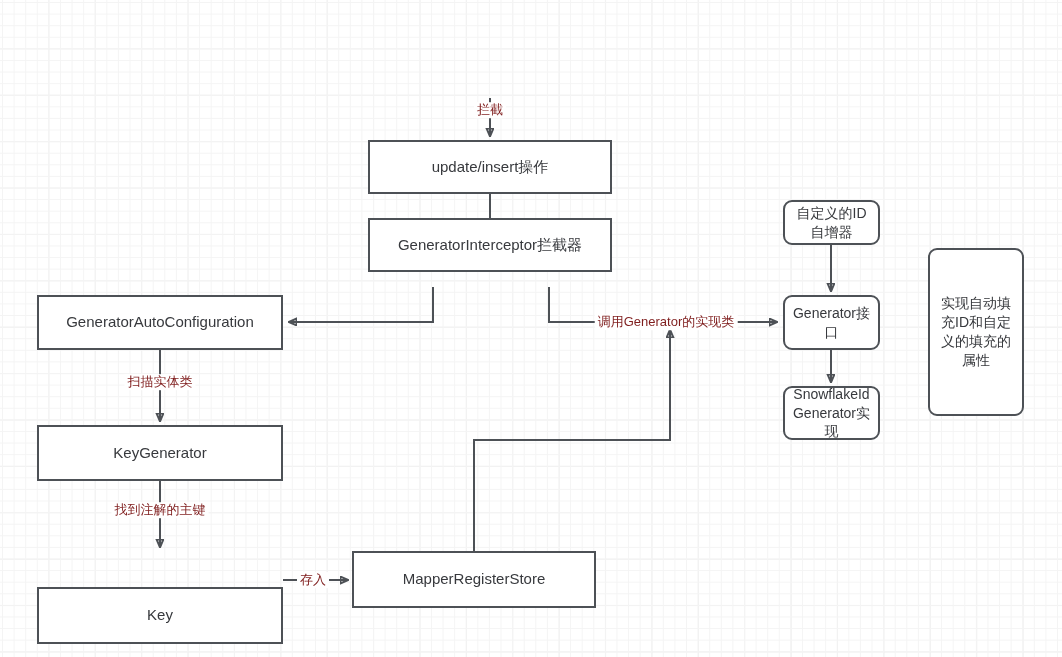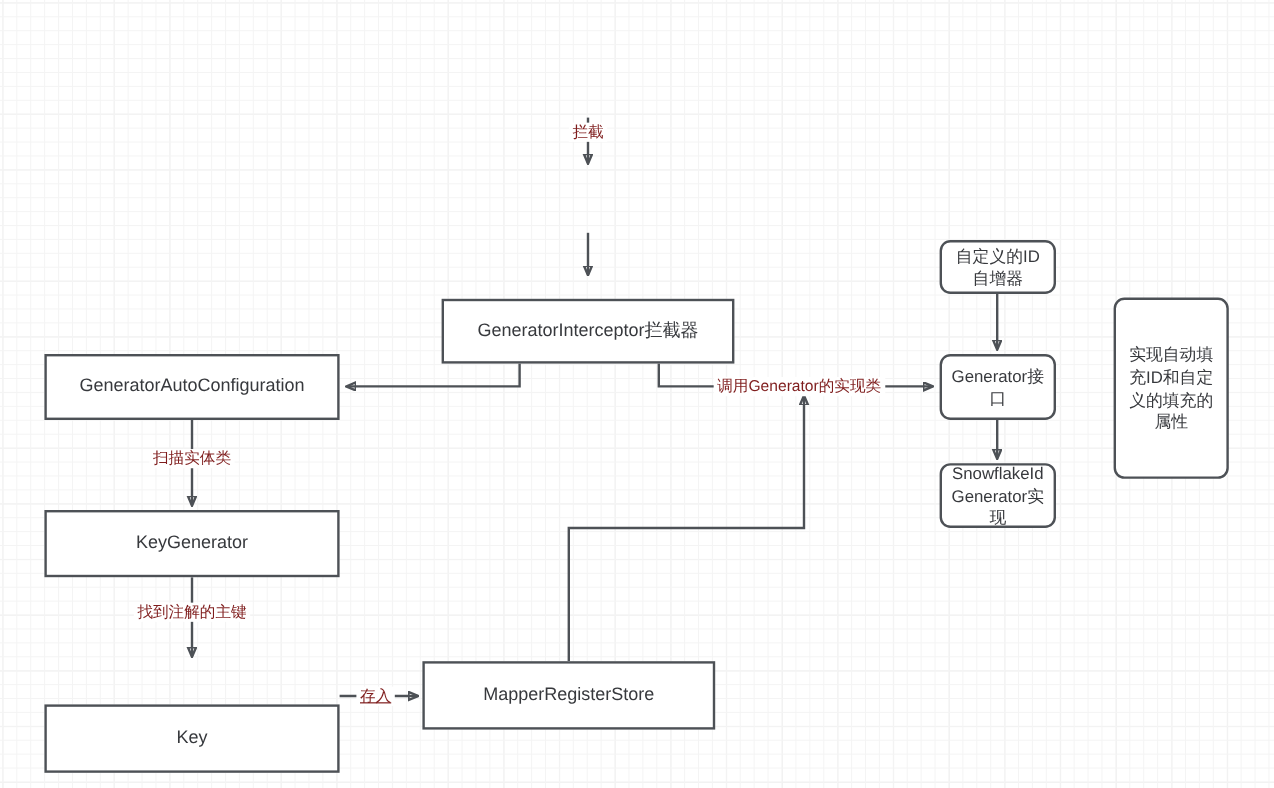--- a/index.html
+++ b/index.html
@@ -94,49 +94,50 @@
     <line x1="283" y1="580" x2="348" y2="580" marker-end="url(#ah)"></line>
 
     <path d="M 474 551 L 474 440 L 670 440 L 670 330" marker-end="url(#ah)"></path>
 
     <line x1="831" y1="245" x2="831" y2="291" marker-end="url(#ah)"></line>
 
     <line x1="831" y1="350" x2="831" y2="382" marker-end="url(#ah)"></line>
   </svg>
 
 
+  <div class="node" style="left:368px; top:140px; width:244px; height:54px;">update/insert操作</div>
 
-  <div class="node" style="left:368px; top:249px; width:244px; height:54px;">GeneratorInterceptor拦截器</div>
+  <div class="node" style="left:368px; top:218px; width:244px; height:54px;">GeneratorInterceptor拦截器</div>
 
   <div class="node" style="left:37px; top:295px; width:246px; height:55px;">GeneratorAutoConfiguration</div>
 
   <div class="node" style="left:37px; top:425px; width:246px; height:56px;">KeyGenerator</div>
 
   <div class="node" style="left:37px; top:551px; width:246px; height:57px;margin-top:36px;">Key</div>
 
   <div class="node" style="left:352px; top:551px; width:244px; height:57px;">MapperRegisterStore</div>
 
   <div class="node rounded" style="left:783px; top:200px; width:97px; height:45px;">自定义的ID
 自增器</div>
 
   <div class="node rounded" style="left:783px; top:295px; width:97px; height:55px;">Generator接
 口</div>
 
   <div class="node rounded" style="left:783px; top:386px; width:97px; height:54px;">SnowflakeId
 Generator实
 现</div>
 
-  <div class="node rounded" style="left:928px; top:248px; width:96px; height:151px;">实现自动填
+  <div class="node rounded" style="left:928px; top:248px; width:96px; height:168px;">实现自动填
 充ID和自定
 义的填充的
 属性</div>
 
   <div class="edge-label" style="left:490px; top:110px; transform:translate(-50%,-50%);">拦截</div>
 
   <div class="edge-label" style="left:160px; top:382px; transform:translate(-50%,-50%);">扫描实体类</div>
 
   <div class="edge-label" style="left:160px; top:510px; transform:translate(-50%,-50%);">找到注解的主键</div>
 
-  <div class="edge-label" style="left:313px; top:580px; transform:translate(-50%,-50%);text-decoration:underline;">存入</div>
+  <div class="edge-label" style="left:313px; top:580px; transform:translate(-50%,-50%);">存入</div>
 
   <div class="edge-label" style="left:666px; top:322px; transform:translate(-50%,-50%);">调用Generator的实现类</div>
 
 </div>
 
 </body></html>

